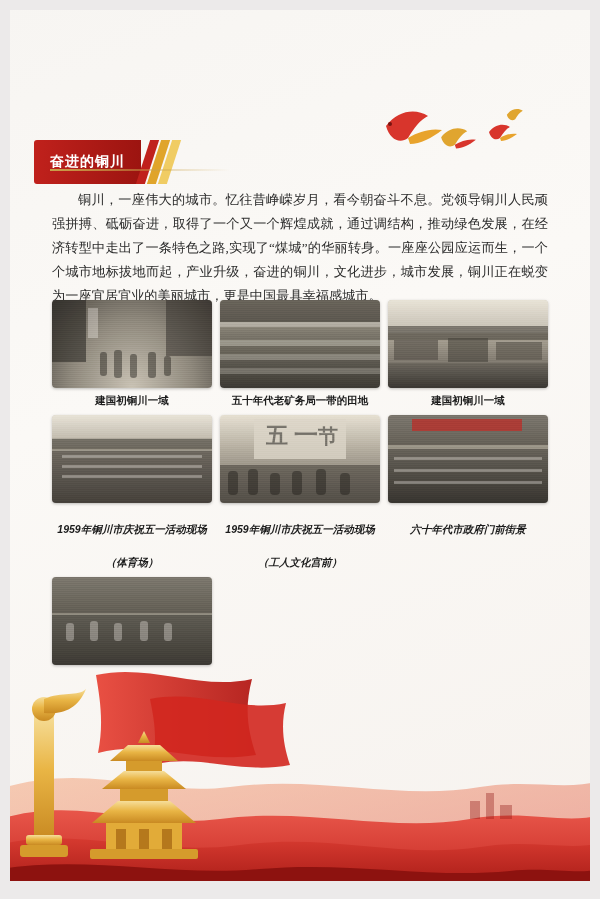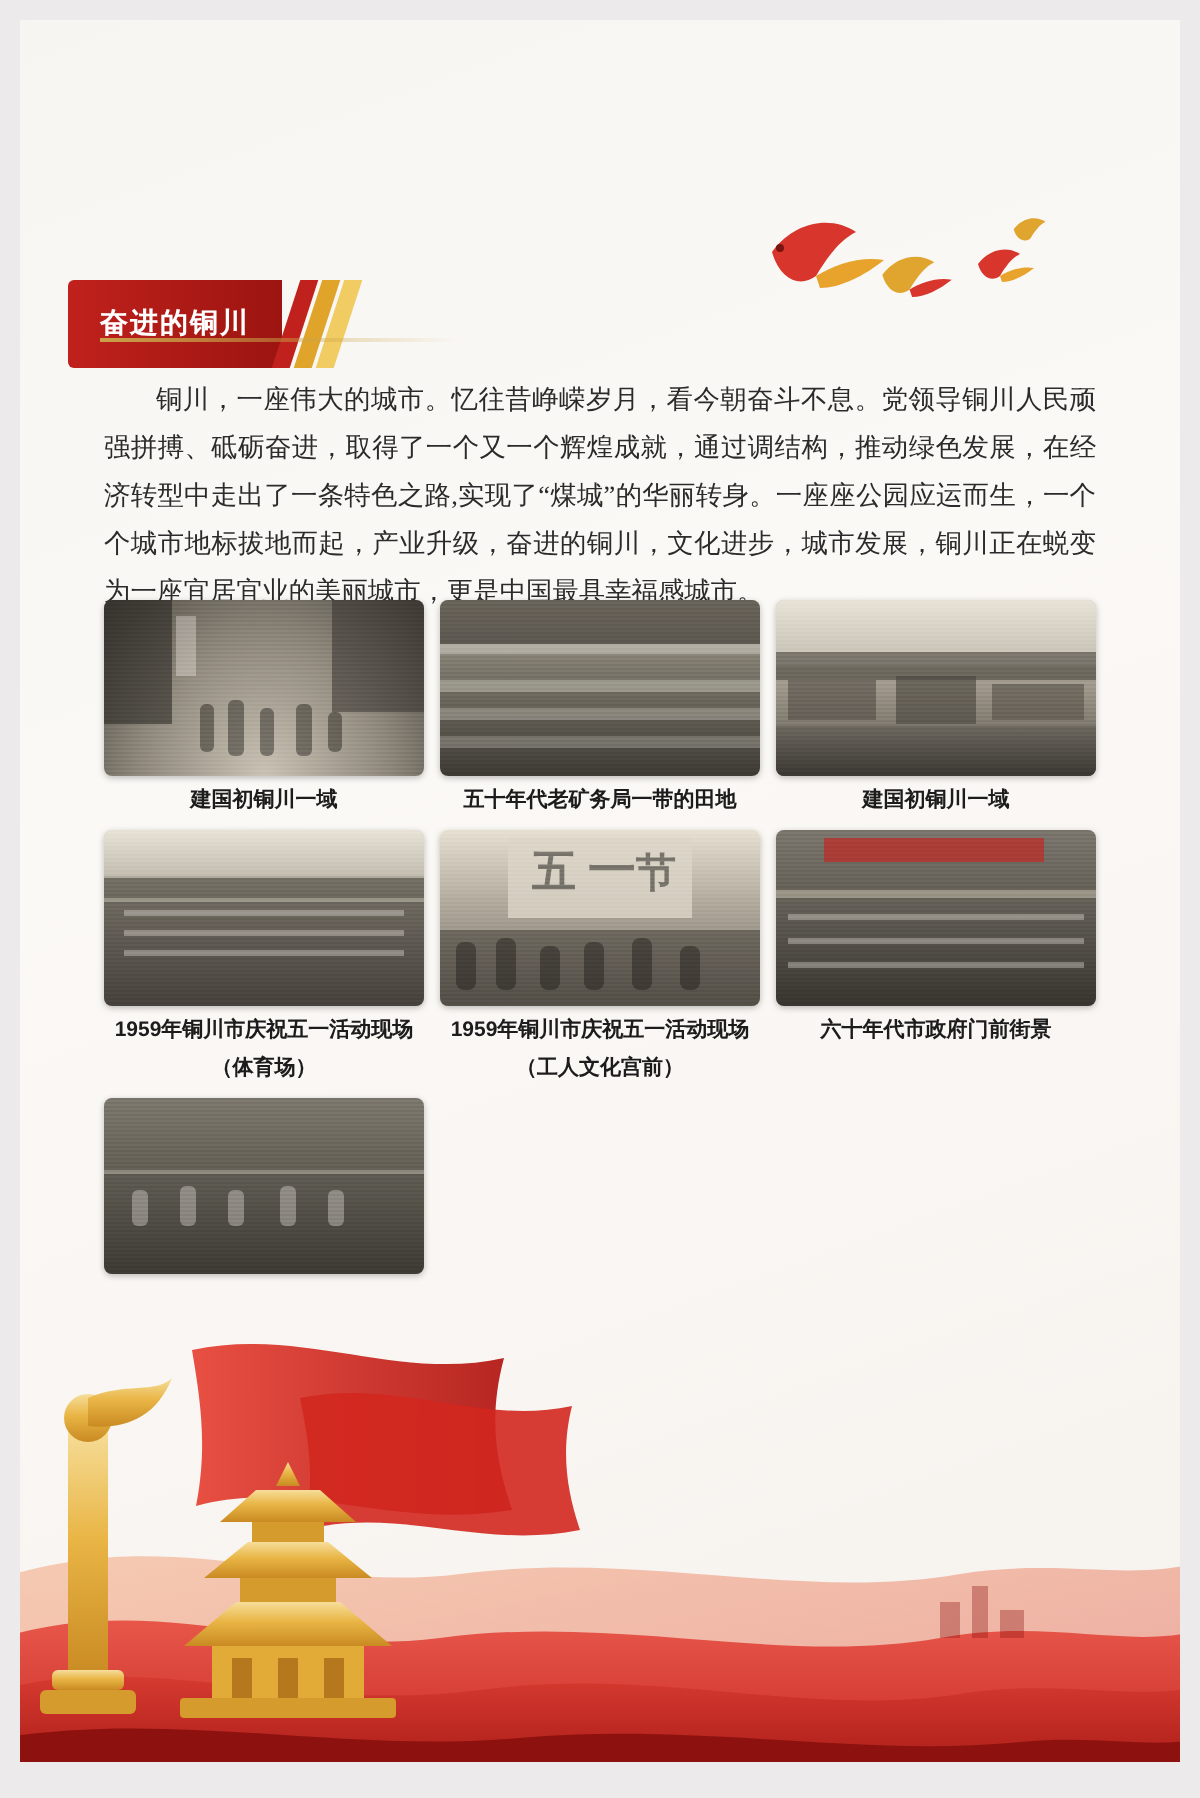--- a/index.html
+++ b/index.html
@@ -154,21 +154,21 @@
   }
   .cap {
     text-align: center;
     font-size: 10.5px;
     font-weight: bold;
     color: #1c1c1c;
     line-height: 14px;
     margin-top: 5px;
     font-family: "Liberation Sans", sans-serif;
   }
-  .row-tall .cap { margin-top: 5px; }
+  .row-tall .cap { margin-top: 19px; font-style: italic; }
   
   .ph-street1 {
     background:
       radial-gradient(ellipse at 50% 100%, #c9c2b4 0%, #8e887c 55%, #4c4740 100%),
       linear-gradient(180deg, #d9d4c8 0%, #6f6a60 100%);
   }
   .ph-town {
     background:
       linear-gradient(180deg, #cfcabd 0%, #a49d90 45%, #57524a 100%);
   }

